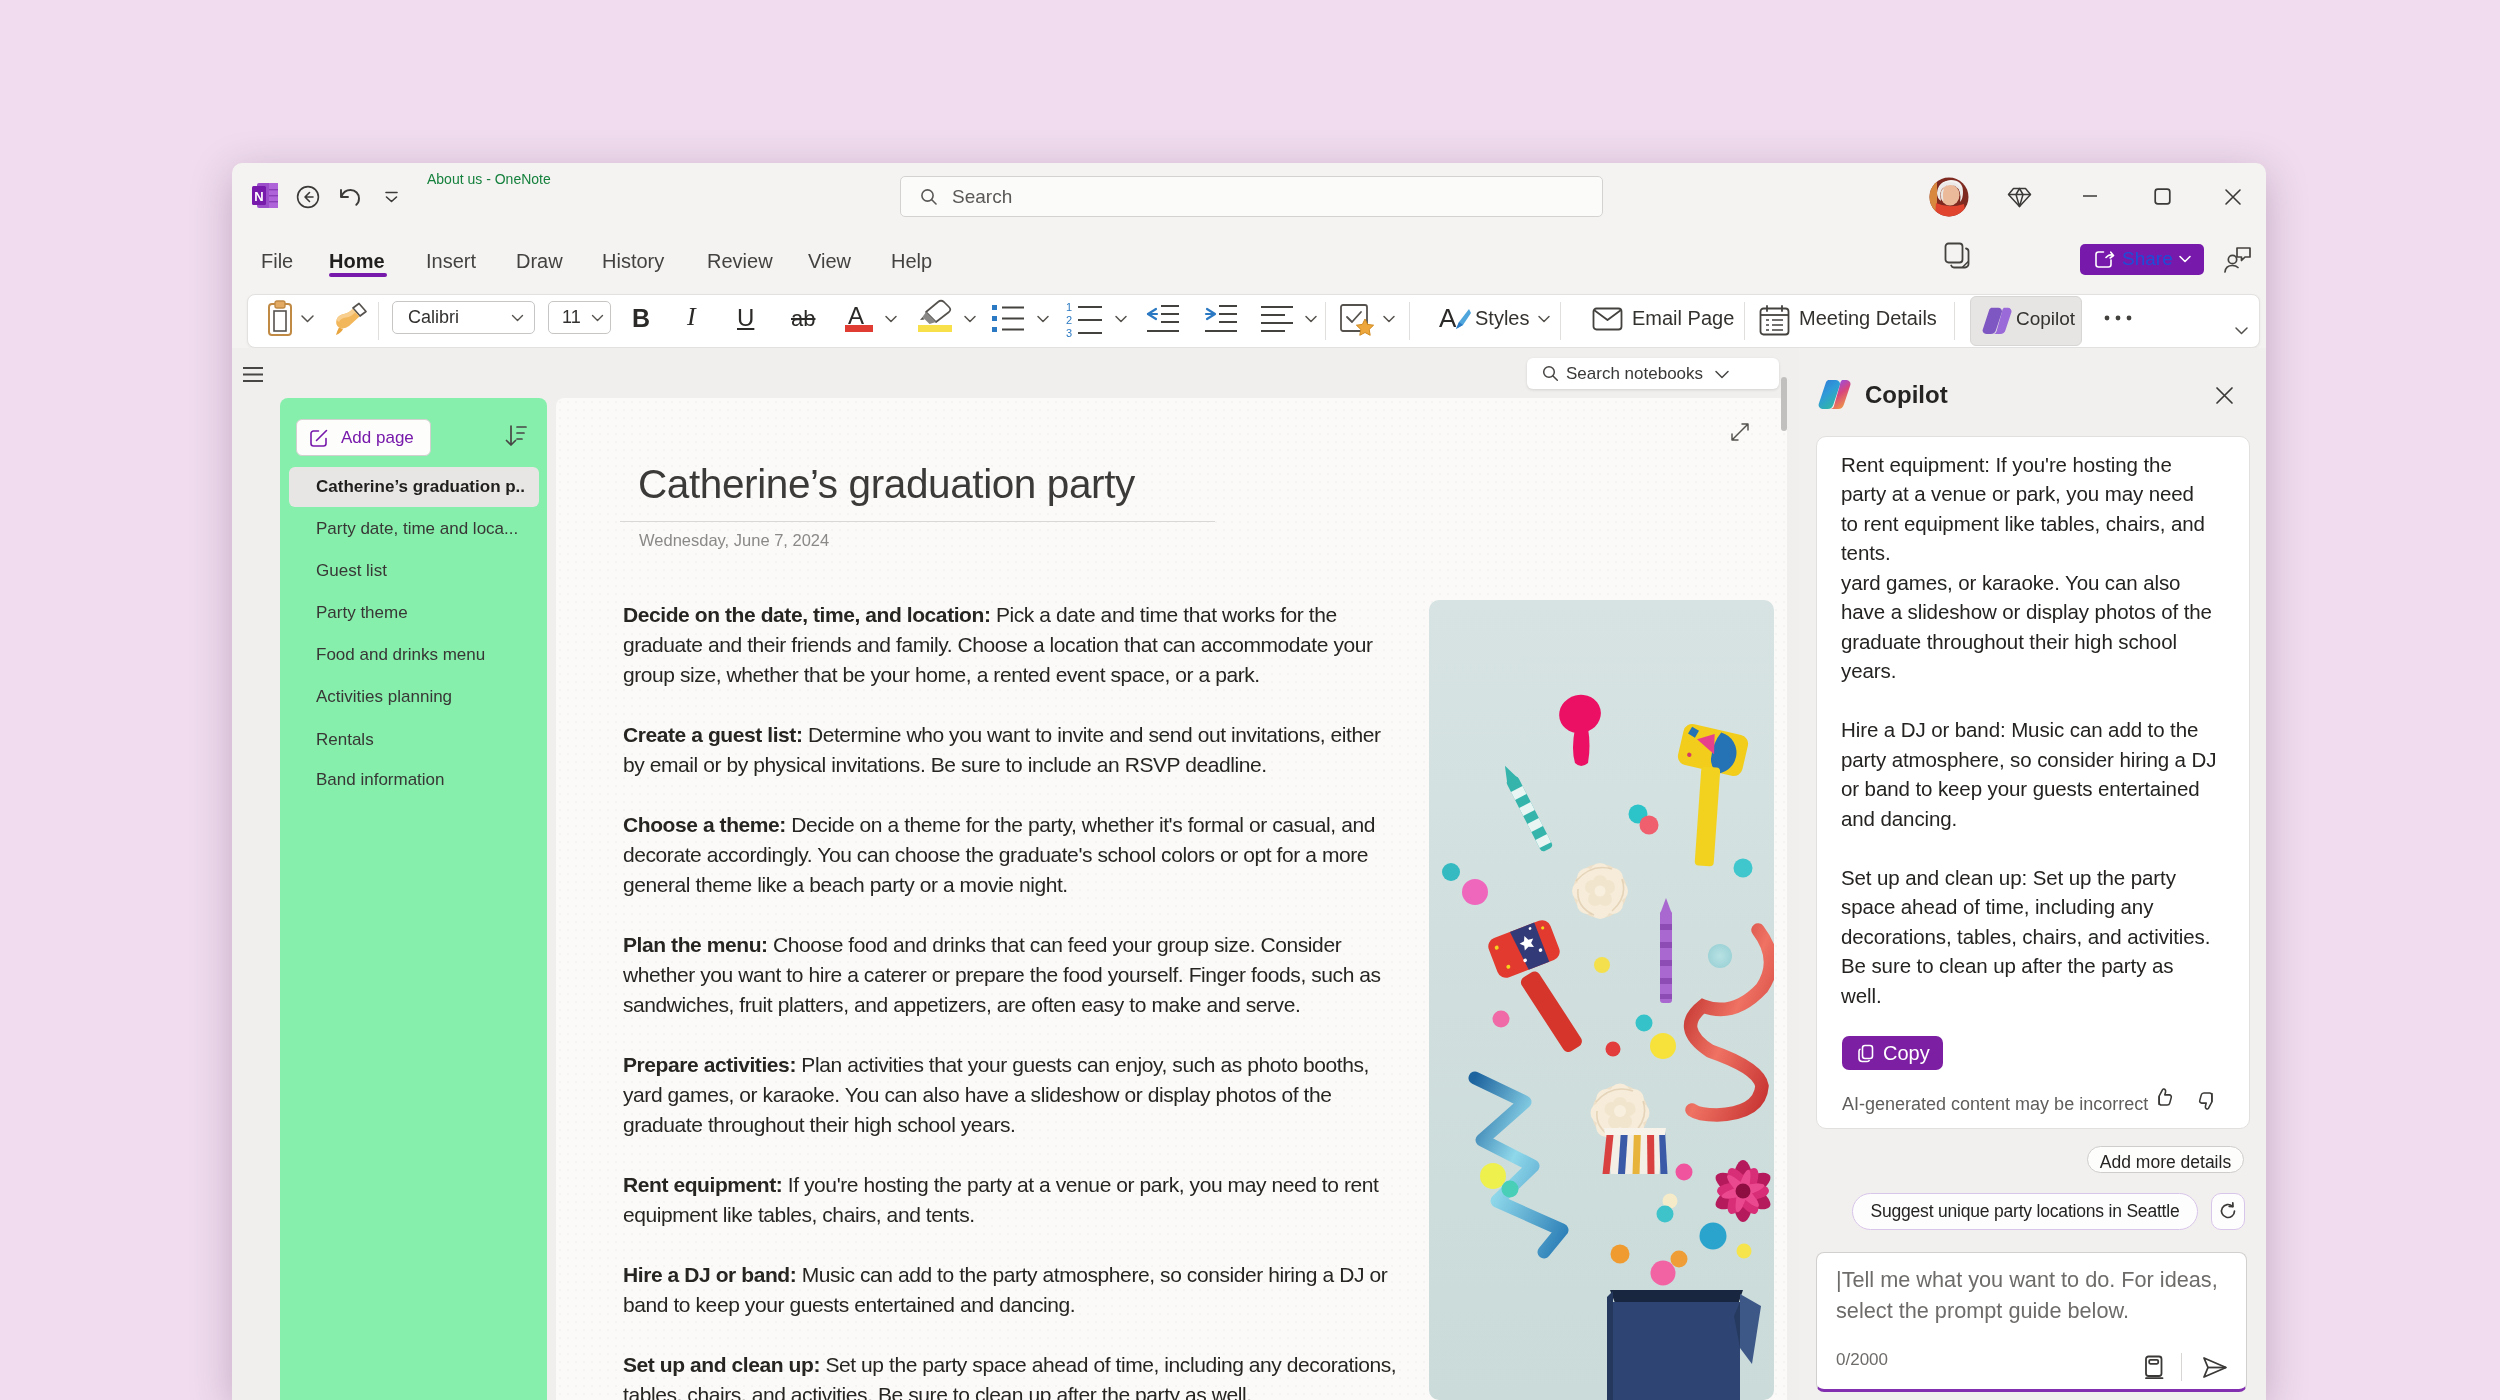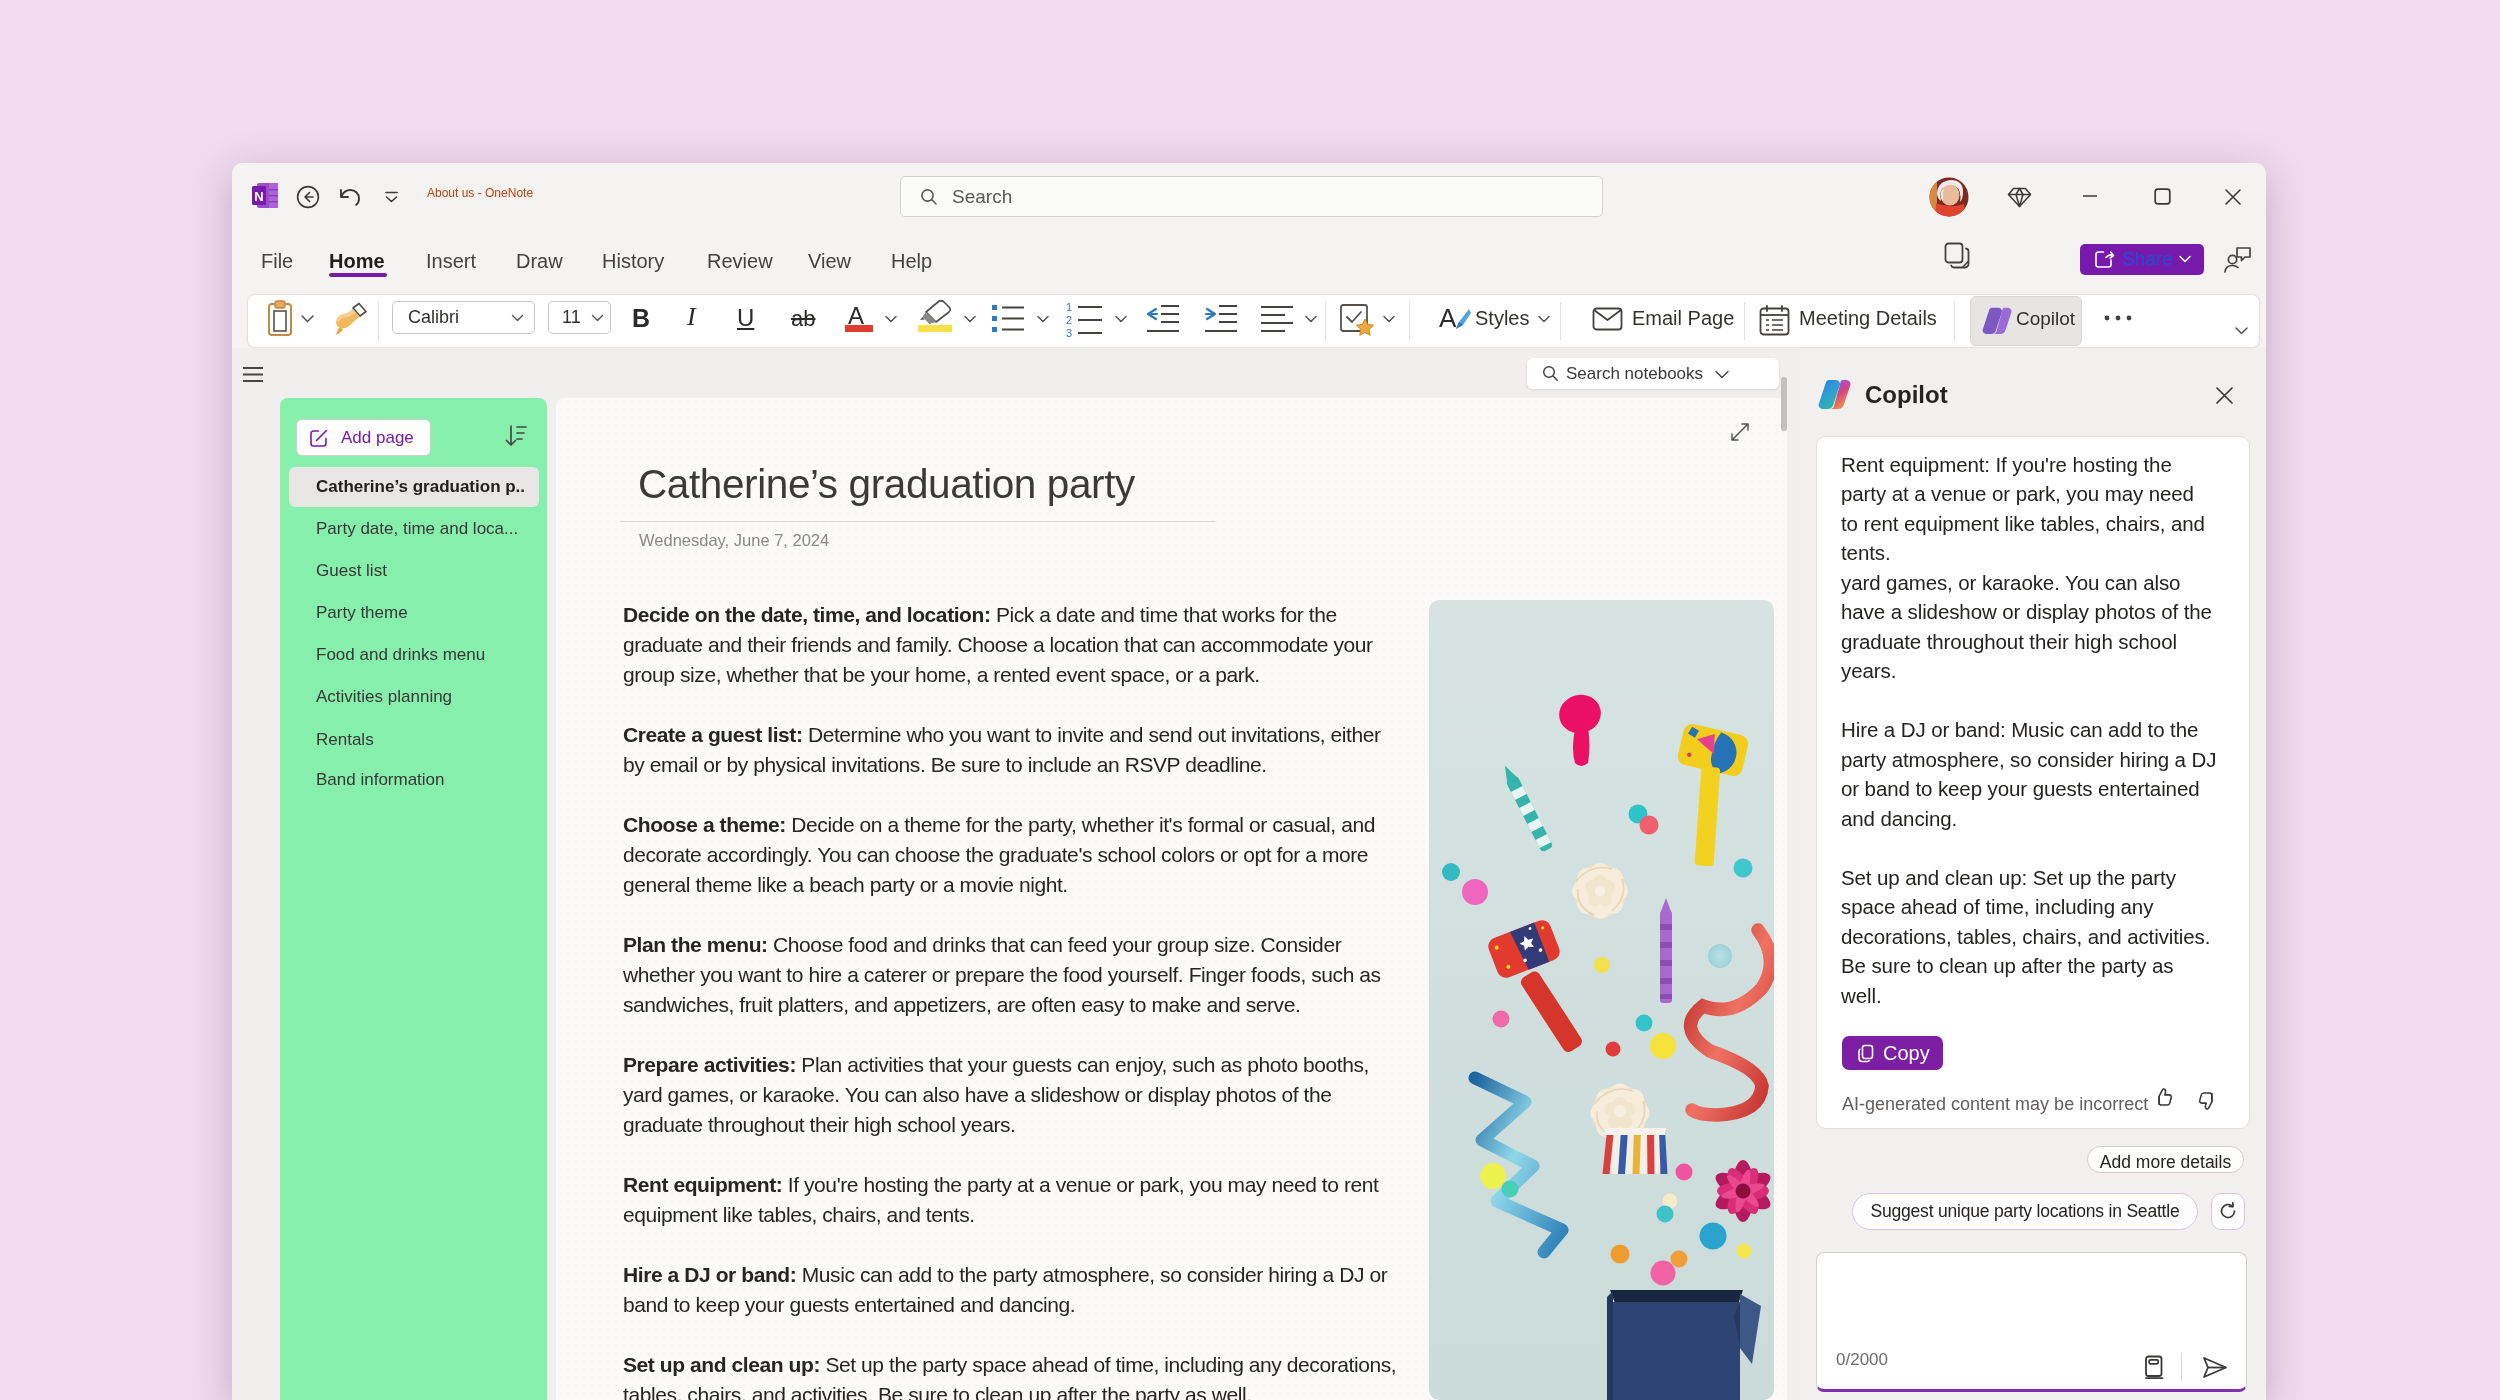--- a/index.html
+++ b/index.html
@@ -36,21 +36,21 @@
 
     <svg class="abs" style="left:105px;top:22px;" width="25" height="24" viewBox="0 0 25 24" fill="none" stroke="#3b3a39" stroke-width="1.9">
       <path d="M4 5 V12 H11" stroke-linecap="round" stroke-linejoin="round"></path>
       <path d="M4.5 11.5 C6 7.5 9.5 5 13.5 5 C18.5 5 22 8.8 22 13.5 C22 16 21 18.3 19.3 19.8" stroke-linecap="round"></path>
     </svg>
 
     <svg class="abs" style="left:151px;top:26px;" width="17" height="16" viewBox="0 0 17 16" fill="none" stroke="#3b3a39" stroke-width="1.6" stroke-linecap="round" stroke-linejoin="round">
       <path d="M3 3.5 H14"></path>
       <path d="M3.5 8 L8.5 12.5 L13.5 8"></path>
     </svg>
-    <div class="abs" style="left:195px;top:23px;font-size:12px;color:#c2410c;">About us - OneNote</div>
+    <div class="abs" style="left:195px;top:8px;font-size:14px;color:#15803d;">About us - OneNote</div>
 
     <div class="abs" style="left:668px;top:13px;width:703px;height:41px;background:#fbfbfa;border:1px solid #d4d2d0;border-radius:5px;"></div>
     <svg class="abs" style="left:688px;top:25px;" width="18" height="18" viewBox="0 0 18 18" fill="none" stroke="#5a5856" stroke-width="1.6">
       <circle cx="7.5" cy="7.5" r="5.6"></circle>
           <path d="M11.8 11.8 L16 16" stroke-linecap="round"></path>
     </svg>
     <div class="abs" style="left:720px;top:23px;font-size:19px;color:#5a5856;">Search</div>
 
     <svg class="abs" style="left:1697px;top:14px;" width="40" height="40" viewBox="0 0 40 40">
       <defs>
@@ -588,20 +588,21 @@
 
     <div class="abs" style="left:288px;top:798px;width:157px;height:27px;background:#fdfdfc;border:1px solid #cfcdcb;border-radius:17px;font-size:17.5px;color:#242321;text-align:center;line-height:31px;">Add more details</div>
     <div class="abs" style="left:53px;top:845px;width:346px;height:37px;background:#fefdfe;border:1px solid #d8c5ea;border-radius:19px;font-size:17.5px;letter-spacing:-0.2px;color:#242321;text-align:center;line-height:35px;white-space:nowrap;">Suggest unique party locations in Seattle</div>
     <div class="abs" style="left:412px;top:845px;width:34px;height:37px;background:#fefdfe;border:1px solid #d8c5ea;border-radius:10px;"></div>
     <svg class="abs" style="left:419px;top:853px;" width="20" height="20" viewBox="0 0 20 20" fill="none" stroke="#3a3937" stroke-width="1.7" stroke-linecap="round">
       <path d="M16.5 10 a6.5 6.5 0 1 1 -2 -4.7"></path>
       <path d="M14.8 1.8 L15 5.6 L11.2 5.4" stroke-linejoin="round"></path>
     </svg>
 
     <div class="abs" style="left:17px;top:904px;width:431px;height:140px;background:#fff;border:1px solid #d2d0ce;border-bottom:3px solid #8230b0;border-radius:8px;"></div>
+    <div class="abs" style="left:37px;top:916px;font-size:21.7px;line-height:31px;color:#6e6c6a;white-space:nowrap;">|Tell me what you want to do. For ideas,<br>select the prompt guide below.</div>
     <div class="abs" style="left:37px;top:1002px;font-size:17px;color:#6e6c6a;">0/2000</div>
     <svg class="abs" style="left:344px;top:1007px;" width="22" height="25" viewBox="0 0 22 25" fill="none" stroke="#3a3937" stroke-width="1.8" stroke-linejoin="round">
       <rect x="3" y="1.5" width="15.5" height="19.5" rx="2.5"></rect>
       <rect x="6.2" y="4.8" width="9" height="4" rx="1.2"></rect>
       <path d="M3 23.2 H19.5" stroke-linecap="round"></path>
     </svg>
     <div class="abs" style="left:382px;top:1005px;width:1px;height:28px;background:#d8d6d4;"></div>
     <svg class="abs" style="left:402px;top:1007px;" width="28" height="25" viewBox="0 0 28 25" fill="none" stroke="#3a3937" stroke-width="1.8" stroke-linejoin="round">
       <path d="M3 3 L25 12.5 L3 22 L7 12.5 Z"></path>
       <path d="M7 12.5 H25"></path>

